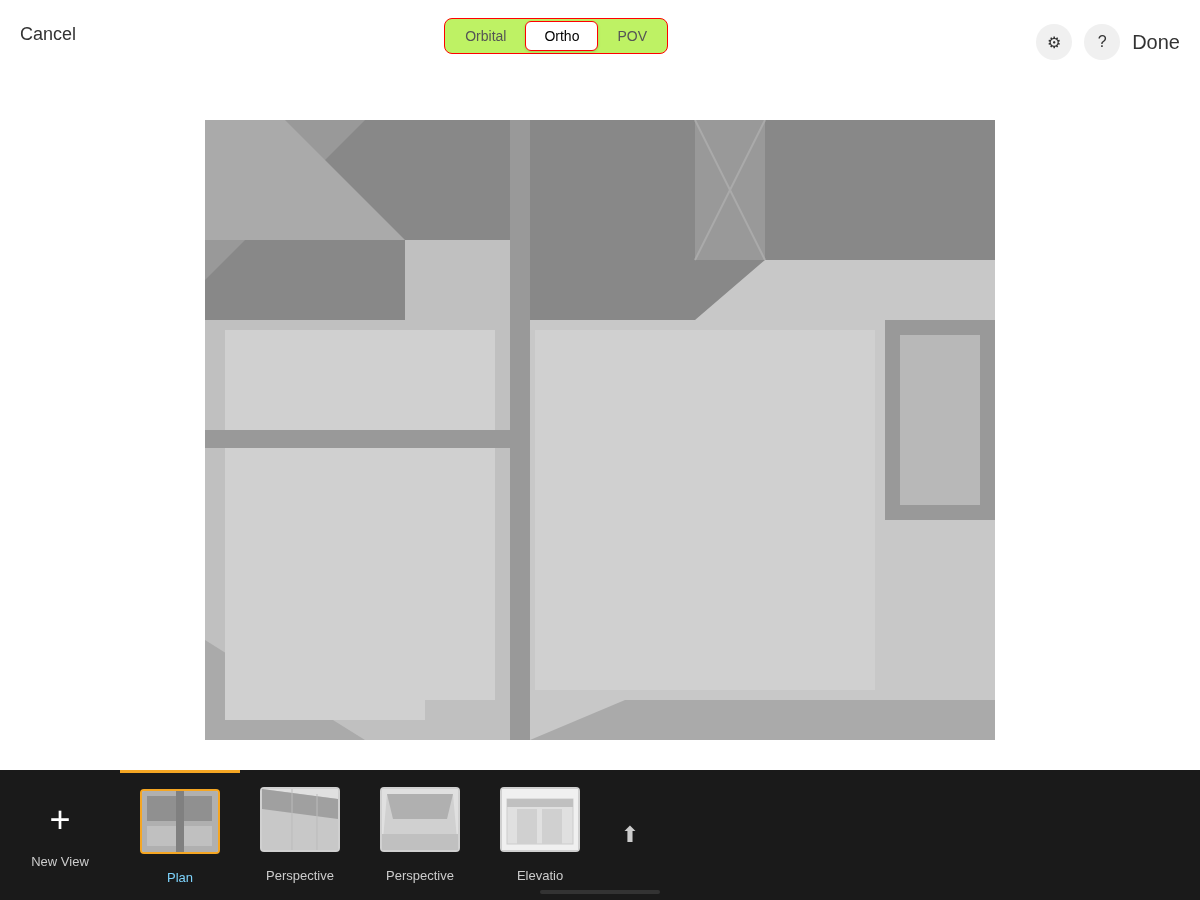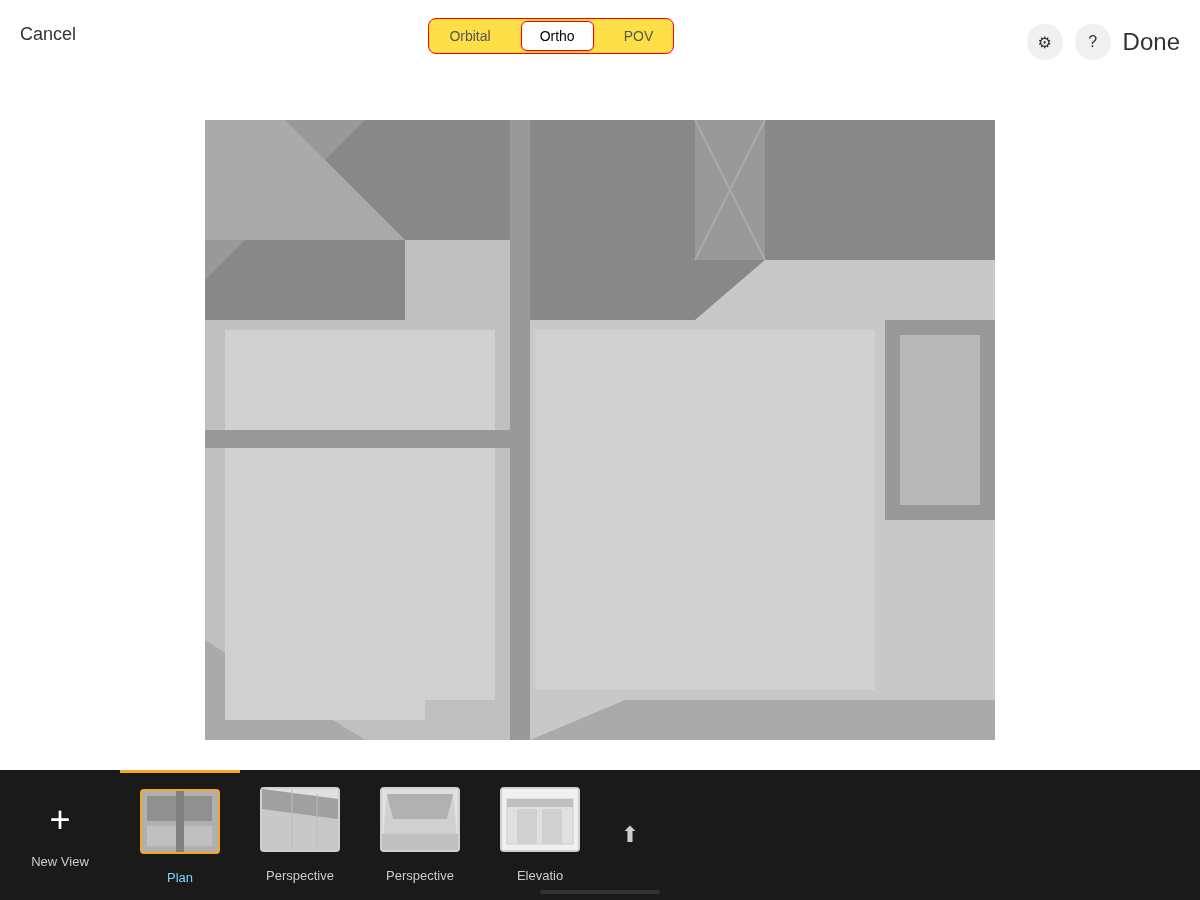--- a/index.html
+++ b/index.html
@@ -39,25 +39,25 @@
       display: flex;
       flex-direction: column;
       align-items: center;
       gap: 6px;
       padding-top: 14px;
     }
 
     #view-mode-tabs {
       display: flex;
       align-items: center;
-      gap: 12px;
+      gap: 1px;
       border: 1.5px solid red;
       border-radius: 8px;
       padding: 2px;
-      background: #fde047;
+      background: #bef264;
     }
 
     .view-mode-tab {
       padding: 6px 18px;
       border-radius: 6px;
       font-size: 14px;
       color: #555;
       cursor: pointer;
       border: none;
       background: transparent;
@@ -125,21 +125,21 @@
       border: none;
       cursor: pointer;
       display: flex;
       align-items: center;
       justify-content: center;
       font-size: 16px;
       color: #333;
     }
 
     #done-button {
-      font-size: 24px;
+      font-size: 20px;
       color: #333;
       cursor: pointer;
       background: none;
       border: none;
       font-family: inherit;
       font-weight: 500;
     }
 
     
     #viewport {

